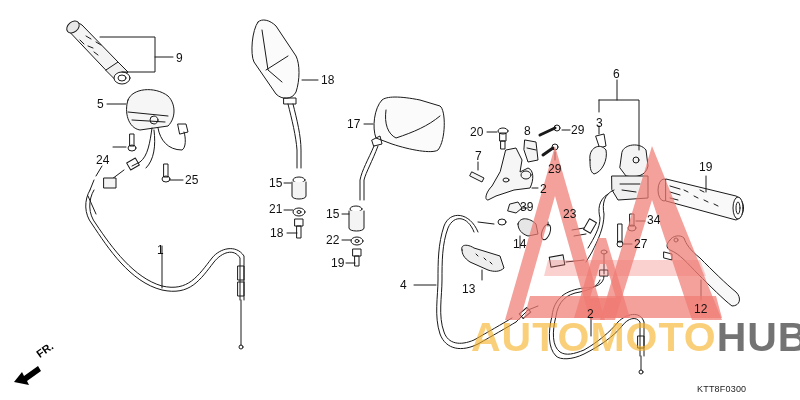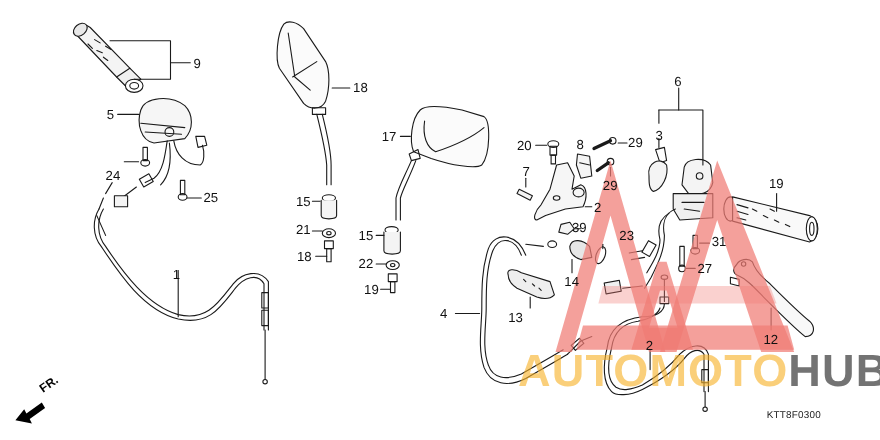--- a/index.html
+++ b/index.html
@@ -1,20 +1,20 @@
 <!DOCTYPE html>
 <html><head>
 <meta charset="utf-8">
 <style>
   html, body { margin: 0; padding: 0; background: #ffffff; }
   body { width: 800px; height: 400px; overflow: hidden; position: relative; font-family: "Liberation Sans", sans-serif; }
   #stage { position: absolute; left: 0; top: 0; width: 800px; height: 400px; }
   svg { position: absolute; left: 0; top: 0; }
   .lbl { position: absolute; font-family: "Liberation Sans", sans-serif; font-size: 12px; color: #111; line-height: 12px; white-space: nowrap; }
-  .code { position: absolute; font-family: "Liberation Sans", sans-serif; font-size: 9px; color: #222; letter-spacing: 0.2px; }
+  .code { position: absolute; font-family: "Liberation Sans", sans-serif; font-size: 9px; color: #222; letter-spacing: 0.2px; margin-top: 12px; }
   .wm-text { position: absolute; left: 471px; top: 317px; font-family: "Liberation Sans", sans-serif; font-weight: bold; font-size: 41px; line-height: 41px; letter-spacing: 1px; white-space: nowrap; }
   .wm-a { color: rgba(247, 178, 40, 0.62); }
   .wm-b { color: rgba(96, 96, 96, 0.88); }
   .fr { position: absolute; left: 34px; top: 350px; font-family: "Liberation Sans", sans-serif; font-weight: bold; font-size: 11px; transform: rotate(-35deg); transform-origin: left top; }
 </style>
 </head>
 <body>
 
 <div id="stage">
 
@@ -280,28 +280,28 @@
   <span class="lbl" style="left:331px;top:257px">19</span>
 
   <span class="lbl" style="left:470px;top:126px">20</span>
   <span class="lbl" style="left:475px;top:150px">7</span>
   <span class="lbl" style="left:524px;top:125px">8</span>
   <span class="lbl" style="left:571px;top:124px">29</span>
   <span class="lbl" style="left:548px;top:163px">29</span>
   <span class="lbl" style="left:540px;top:183px">2</span>
   <span class="lbl" style="left:520px;top:201px">39</span>
   <span class="lbl" style="left:563px;top:208px">23</span>
-  <span class="lbl" style="left:513px;top:250px">14</span>
+  <span class="lbl" style="left:513px;top:238px">14</span>
   <span class="lbl" style="left:462px;top:283px">13</span>
   <span class="lbl" style="left:400px;top:279px">4</span>
 
   <span class="lbl" style="left:613px;top:68px">6</span>
   <span class="lbl" style="left:596px;top:117px">3</span>
   <span class="lbl" style="left:699px;top:161px">19</span>
-  <span class="lbl" style="left:647px;top:214px">31</span>
+  <span class="lbl" style="left:647px;top:214px">34</span>
   <span class="lbl" style="left:634px;top:238px">27</span>
   <span class="lbl" style="left:587px;top:308px">2</span>
   <span class="lbl" style="left:694px;top:303px">12</span>
 
   <span class="code" style="left:697px;top:372px">KTT8F0300</span>
 
   <span class="fr">FR.</span>
 </div>
 
 </body></html>

